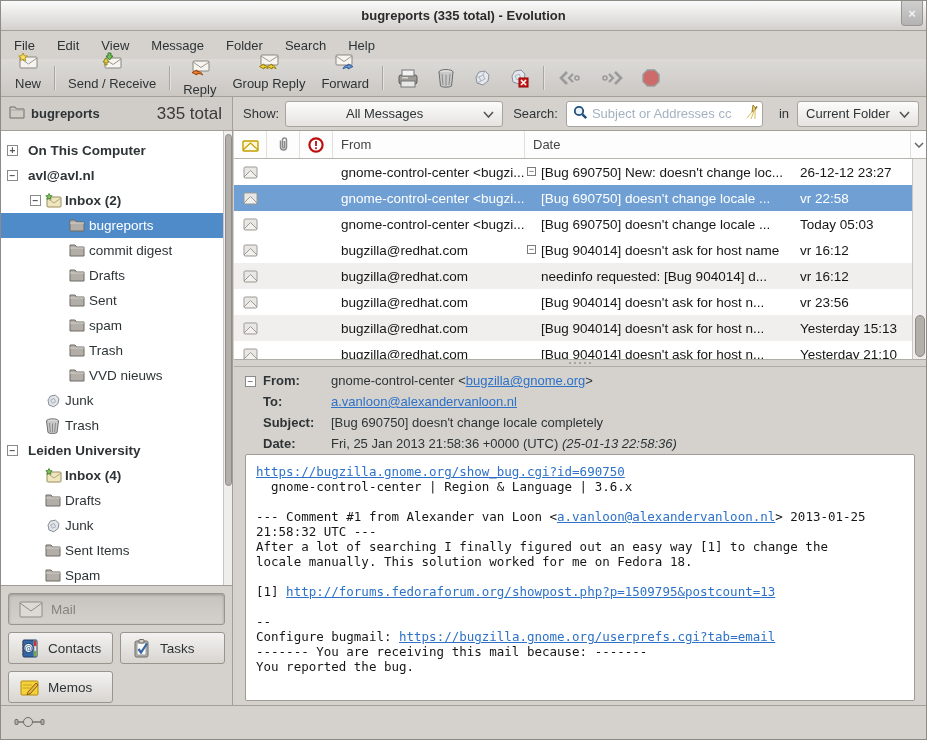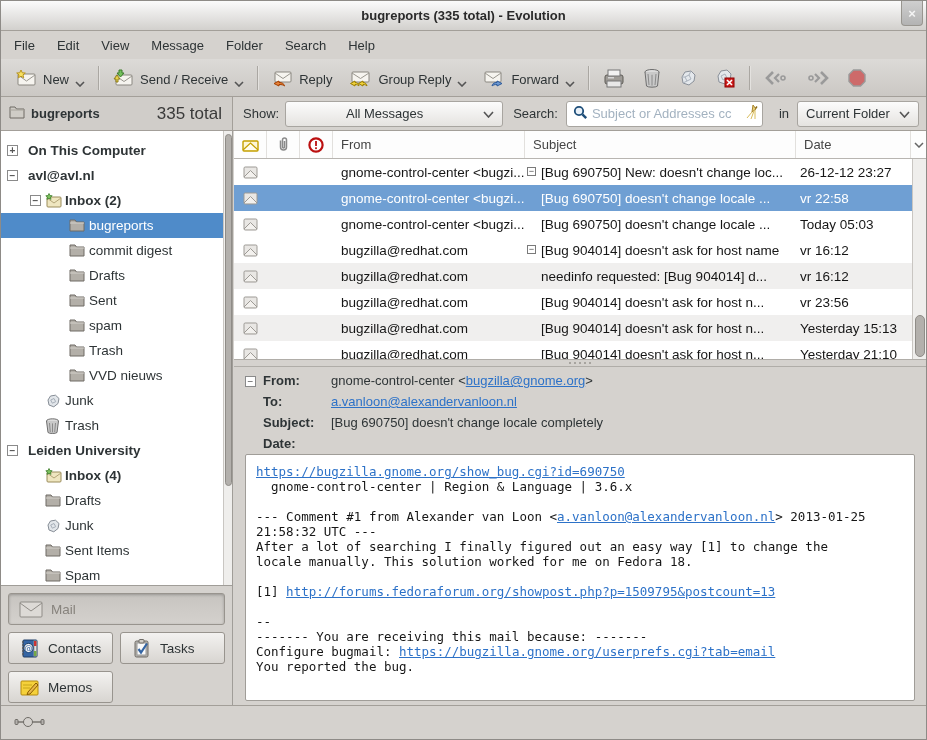--- a/index.html
+++ b/index.html
@@ -17,21 +17,21 @@
     display:flex; align-items:center; justify-content:center; cursor:default; }
 
   
   .menubar { position:absolute; left:0; top:30px; width:100%; height:28px; display:flex; align-items:center; padding-left:2px; }
   .menu-item { padding:4px 11px; }
 
   
   .toolbar { position:absolute; left:0; top:58px; width:100%; height:38px;
     background:linear-gradient(#dcdad7,#cbc8c4); border-bottom:1px solid #a39f99;
     display:flex; align-items:center; padding:0 6px; }
-  .tb-btn { display:flex; align-items:flex-end; gap:6px; padding:4px 8px; border-radius:3px; }
+  .tb-btn { display:flex; align-items:center; gap:6px; padding:4px 8px; border-radius:3px;flex-direction:column; }
   .tb-btn svg { display:block; }
   .tb-sep { width:1px; height:24px; background:#aaa7a2; margin:0 5px; box-shadow:1px 0 0 #e4e2df; }
   .chev { display:inline-block; }
 
   
   .filterbar { position:absolute; left:0; top:96px; width:100%; height:34px; background:#d5d2ce;
     border-bottom:1px solid #a39f99; display:flex; align-items:center; }
   .folder-cell { width:232px; height:100%; border-right:1px solid #a39f99; display:flex; align-items:center; padding:0 10px 0 8px; gap:6px; background:#d0cdc9; }
   .folder-cell .fname { font-weight:bold; }
   .folder-cell .ftotal { margin-left:auto; font-size:17px; color:#3a3a3a; }
@@ -562,21 +562,20 @@
               </svg>
             </div>
           <div class="hcell hc-i">
               <svg width="16" height="16" viewBox="0 0 16 16">
                 <circle cx="8" cy="8" r="6.6" fill="#fff" stroke="#bb1010" stroke-width="2.2"></circle>
                 <rect x="7.1" y="4" width="1.8" height="5" fill="#bb1010"></rect>
                 <rect x="7.1" y="10.3" width="1.8" height="1.8" fill="#bb1010"></rect>
               </svg>
             </div>
           <div class="hcell hc-from">From</div>
-          <div class="hcell hc-subj">Subject</div>
           <div class="hcell hc-date">Date</div>
           <div class="hcell hc-pick">
               <svg width="10" height="6" viewBox="0 0 10 6">
                 <path d="M1 1 L5 5 L9 1" fill="none" stroke="#666" stroke-width="1.5"></path>
               </svg>
             </div>
         </div>
         <div class="msg-rows" id="msg-rows">
             <div class="msg-row">
     <span class="mc mc-i">
@@ -706,36 +705,37 @@
             <div class="pv-row">
     <span class="pv-label">To:</span>
     <span class="pv-val"><span class="lnk">a.vanloon@alexandervanloon.nl</span></span>
   </div>
             <div class="pv-row">
     <span class="pv-label">Subject:</span>
     <span class="pv-val"><span>[Bug 690750] doesn't change locale completely</span></span>
   </div>
             <div class="pv-row">
     <span class="pv-label">Date:</span>
+    <span class="pv-val"><span>Fri, 25 Jan 2013 21:58:36 +0000 (UTC) </span><span class="it">(25-01-13 22:58:36)</span></span>
   </div>
           </div>
         <div class="pv-body" id="pv-body">
             <div class="body-line"><span class="lnk">https://bugzilla.gnome.org/show_bug.cgi?id=690750</span></div>
             <div class="body-line"><span>  gnome-control-center | Region &amp; Language | 3.6.x</span></div>
             <div class="body-line">&nbsp;</div>
             <div class="body-line"><span>--- Comment #1 from Alexander van Loon &lt;</span><span class="lnk">a.vanloon@alexandervanloon.nl</span><span>&gt; 2013-01-25</span></div>
             <div class="body-line"><span>21:58:32 UTC ---</span></div>
             <div class="body-line"><span>After a lot of searching I finally figured out an easy way [1] to change the</span></div>
             <div class="body-line"><span>locale manually. This solution worked for me on Fedora 18.</span></div>
             <div class="body-line">&nbsp;</div>
             <div class="body-line"><span>[1] </span><span class="lnk">http://forums.fedoraforum.org/showpost.php?p=1509795&amp;postcount=13</span></div>
             <div class="body-line">&nbsp;</div>
             <div class="body-line"><span>--</span></div>
+            <div class="body-line"><span>Configure bugmail: </span><span class="lnk">https://bugzilla.gnome.org/userprefs.cgi?tab=email</span></div>
             <div class="body-line"><span>------- You are receiving this mail because: -------</span></div>
-            <div class="body-line"><span>Configure bugmail: </span><span class="lnk">https://bugzilla.gnome.org/userprefs.cgi?tab=email</span></div>
             <div class="body-line"><span>You reported the bug.</span></div>
           </div>
       </div>
     </div>
   </div>
 
   <div class="statusbar">
     <span class="online-widget"><svg width="32" height="12" viewBox="0 0 32 12">
           <path d="M1 6 H29" stroke="#8f8c87" stroke-width="2"></path>
           <rect x="1" y="3.5" width="3" height="5" rx="1" fill="#b3b0ac" stroke="#6e6b66"></rect>

